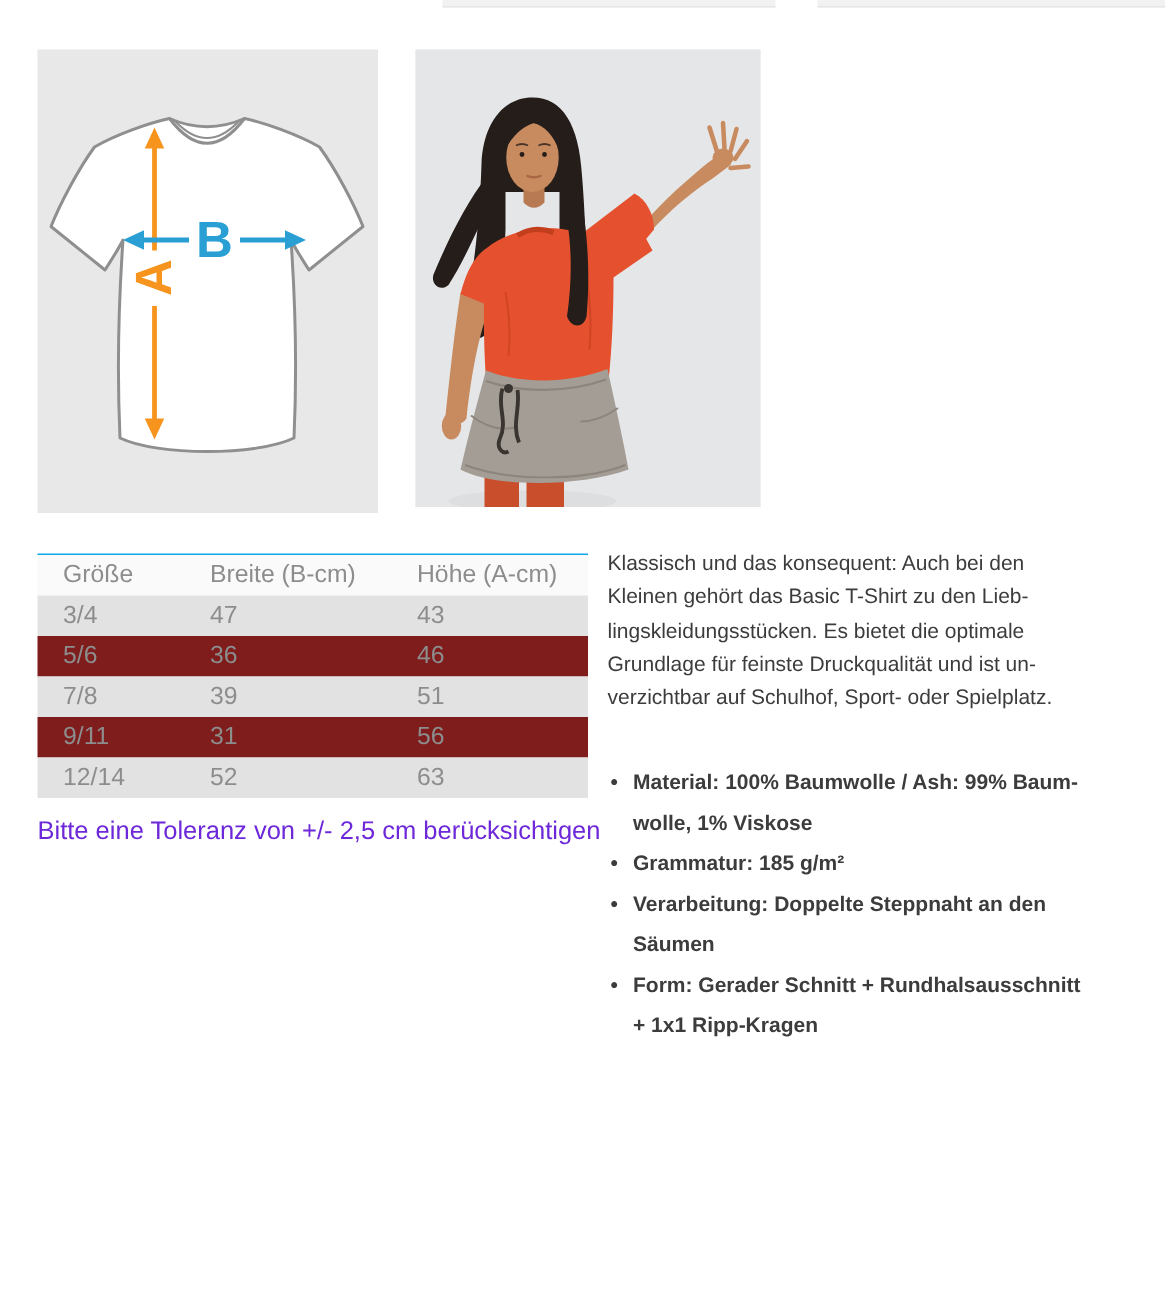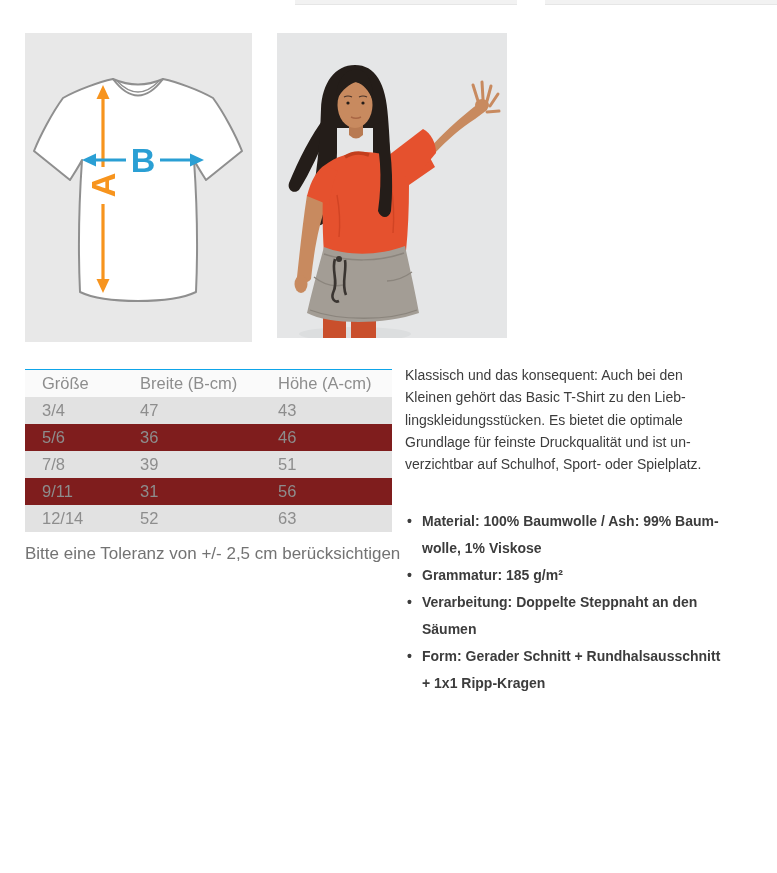--- a/index.html
+++ b/index.html
@@ -23,21 +23,21 @@
 
   
   .size-table{position:absolute;left:25px;top:369px;width:367px;border-top:1px solid #0ea5e9;
     font-size:16.5px;color:#8d8d8d;}
   .trow{display:grid;grid-template-columns:98px 138px 131px;height:27px;align-items:center;}
   .trow .cell{padding-left:17px;white-space:pre;overflow:hidden;}
   .trow.head{background:#fafafa;}
   .trow.dark{background:#e2e2e2;}
   .trow.light{background:#7f1d1d;}
 
-  .tolerance-note{position:absolute;left:25px;top:544px;font-size:17px;color:#737373;white-space:pre;}
+  .tolerance-note{position:absolute;left:25px;top:544px;font-size:17px;color:#6d28d9;white-space:pre;}
 
   
   .description{position:absolute;left:405px;top:364px;width:352px;color:#3c3c3c;font-size:14px;}
   .description p{margin:0;line-height:22.3px;white-space:pre;}
   .description ul{list-style:none;margin:33px 0 0 0;padding:0;}
   .description li{position:relative;padding-left:17px;line-height:27px;white-space:pre;font-weight:bold;}
   .description li::before{content:"\2022";position:absolute;left:2px;top:0;color:#3c3c3c;}
 </style>
 </head>
 <body>

